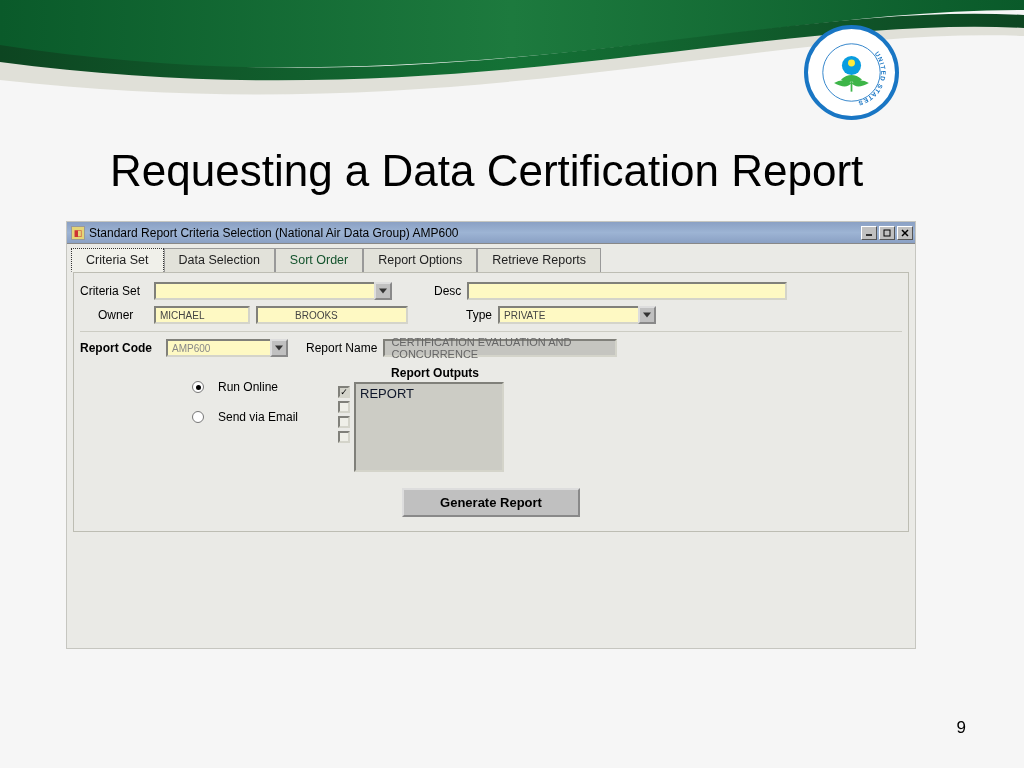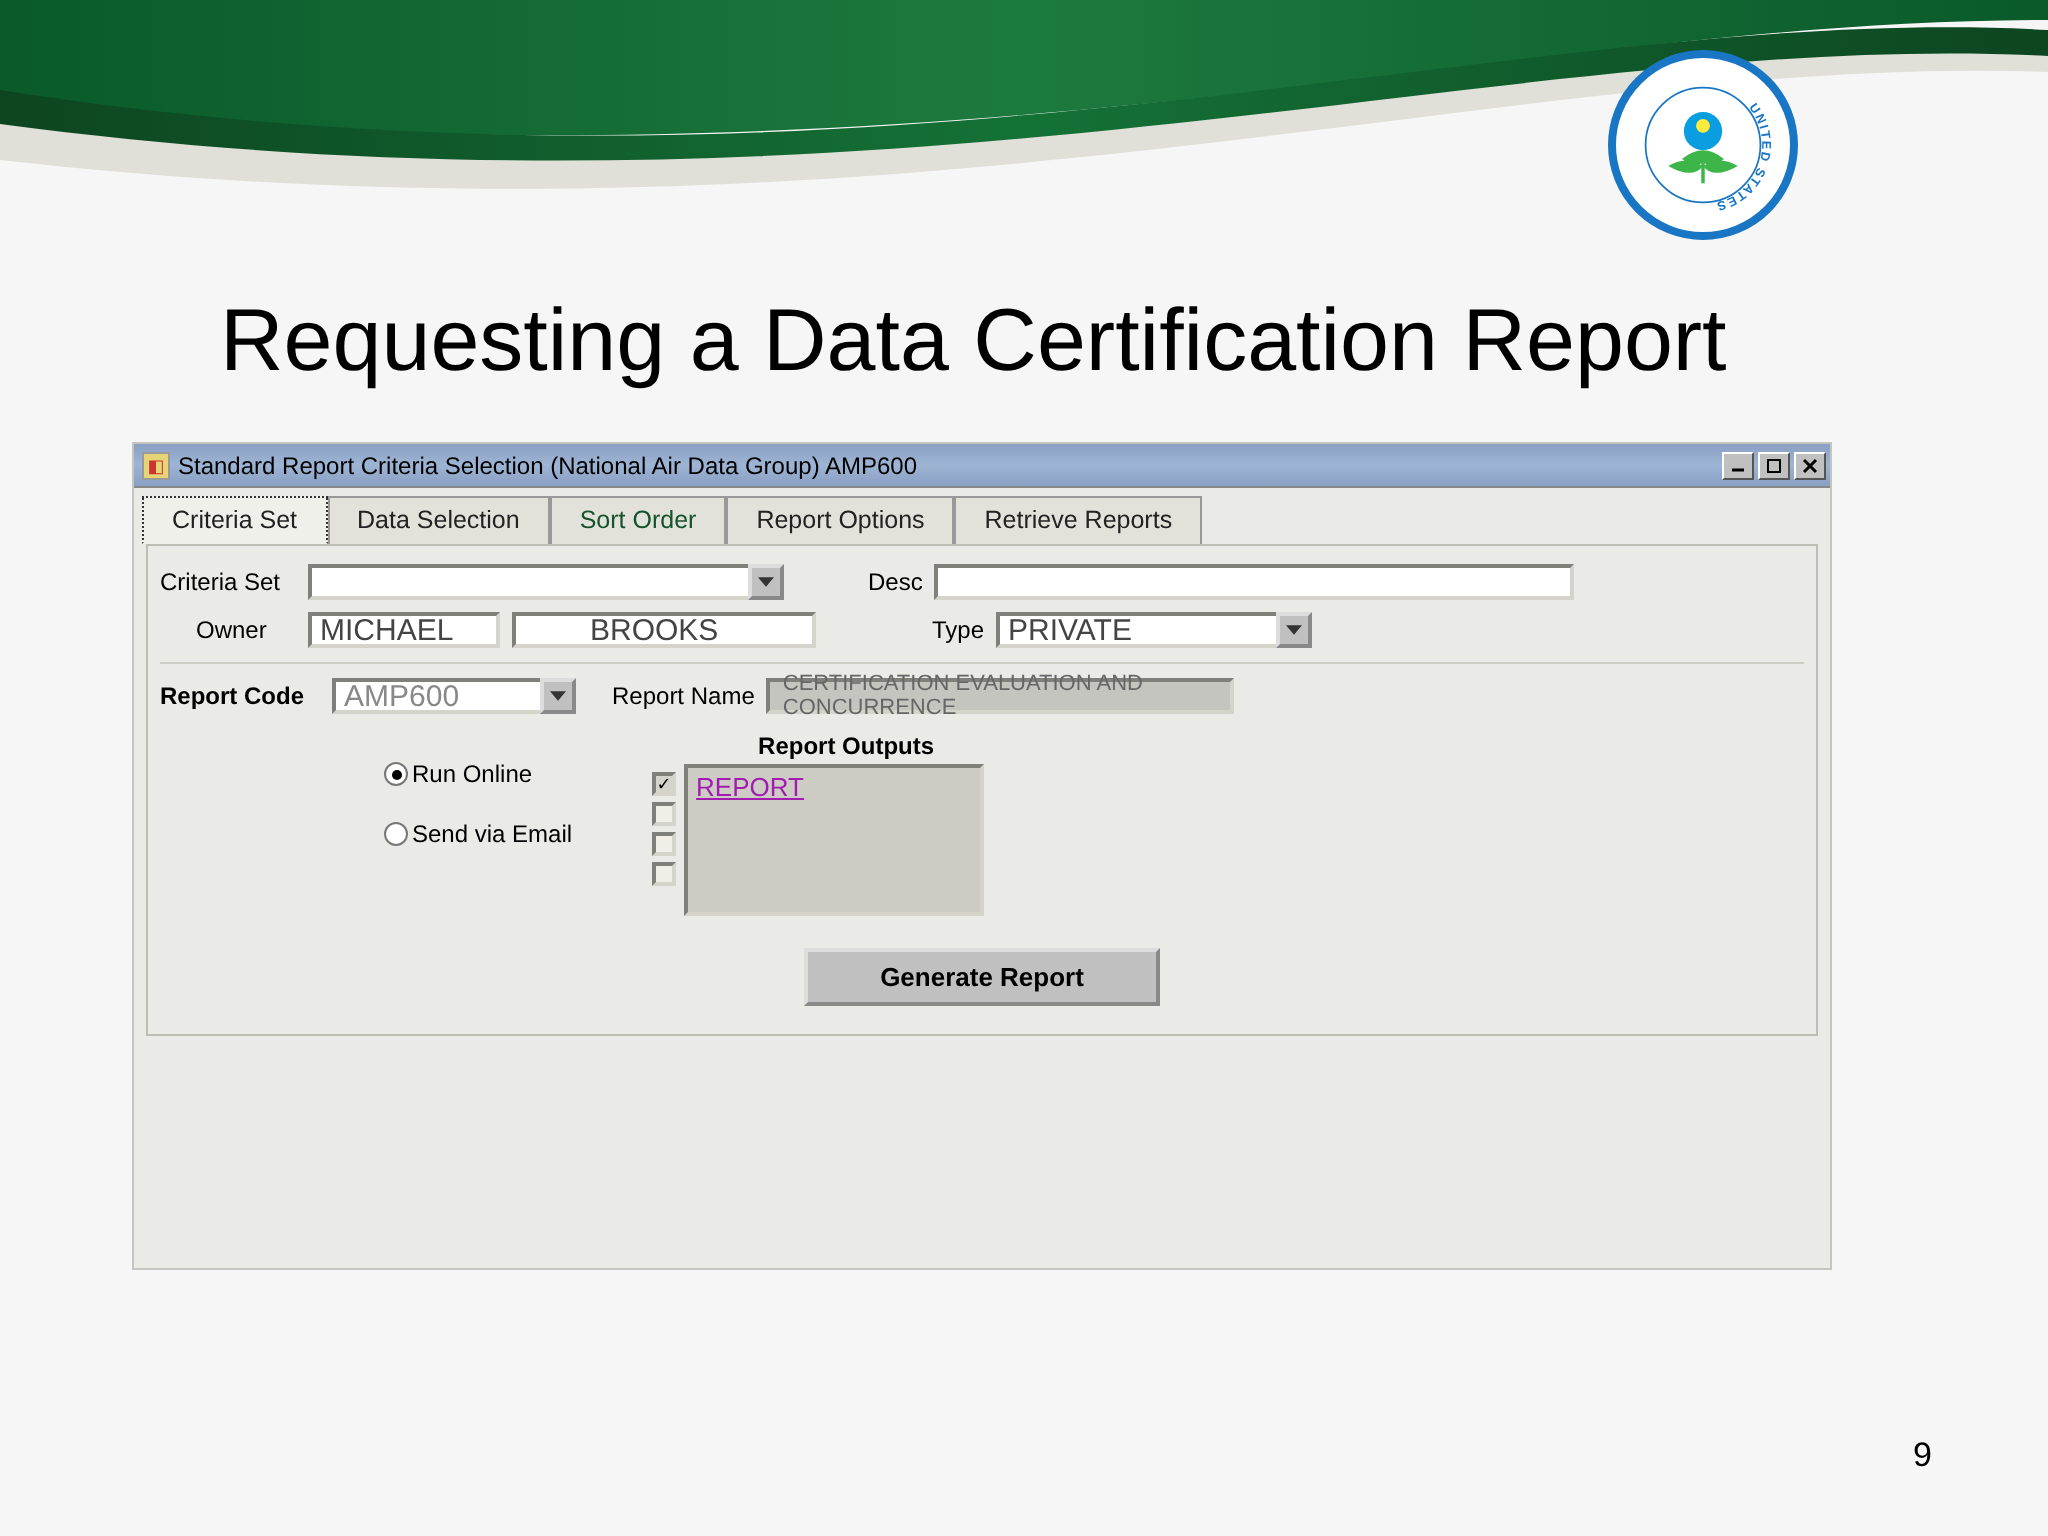--- a/index.html
+++ b/index.html
@@ -129,23 +129,23 @@
       display: flex;
       align-items: center;
       font-size: 12px;
       gap: 6px;
       padding: 3px 0;
     }
     .label { font-size: 12px; color: #000; }
     .label.bold { font-weight: bold; }
     input.txt {
       border: 2px inset #d4d4ca;
-      background: #ffffff;
+      background: #fef9c3;
       height: 18px;
-      font-size: 15px;
+      font-size: 10px;
       padding: 1px 4px;
       color: #444;
     }
     .combo {
       display: inline-flex;
       align-items: stretch;
     }
     .combo input.txt { border-right: none; }
     .combo .arrow {
       width: 18px;
@@ -167,21 +167,21 @@
       display: inline-flex;
       align-items: center;
     }
     .options-area {
       display: flex;
       align-items: flex-start;
       gap: 40px;
       padding: 6px 12px;
     }
     .radios { padding-left: 100px; padding-top: 10px; }
-    .radio-row { display: flex; align-items: center; gap: 2px; font-size: 12px; padding: 4px 0; }
+    .radio-row { display: flex; align-items: center; gap: 14px; font-size: 12px; padding: 4px 0; }
     .radio {
       width: 12px; height: 12px;
       border: 1px solid #777;
       border-radius: 50%;
       background: #fff;
       display: flex;
       align-items: center;
       justify-content: center;
     }
     .radio.checked::after {
@@ -197,27 +197,26 @@
     .chk {
       width: 12px; height: 12px;
       border: 2px inset #d4d4ca;
       background: #efefe8;
       display: flex; align-items: center; justify-content: center;
       font-size: 9px;
     }
     .chk.checked { background: #d4d4cb; }
     .listbox {
       width: 150px;
-      height: 76px;
+      height: 90px;
       background: #ccccc5;
       border: 2px inset #d4d4ca;
       padding: 2px 4px;
       font-size: 13px;
-      color: #a21caf;
-      text-decoration: underline;
+      color: #0f172a;
     }
     .print-format { padding-top: 12px; display: flex; align-items: center; gap: 6px; margin-left: 30px;}
     .btn-main {
       background: #c0c0c0;
       border: 2px outset #ddd;
       font-size: 13px;
       font-weight: bold;
       padding: 5px 36px;
       cursor: pointer;
     }

